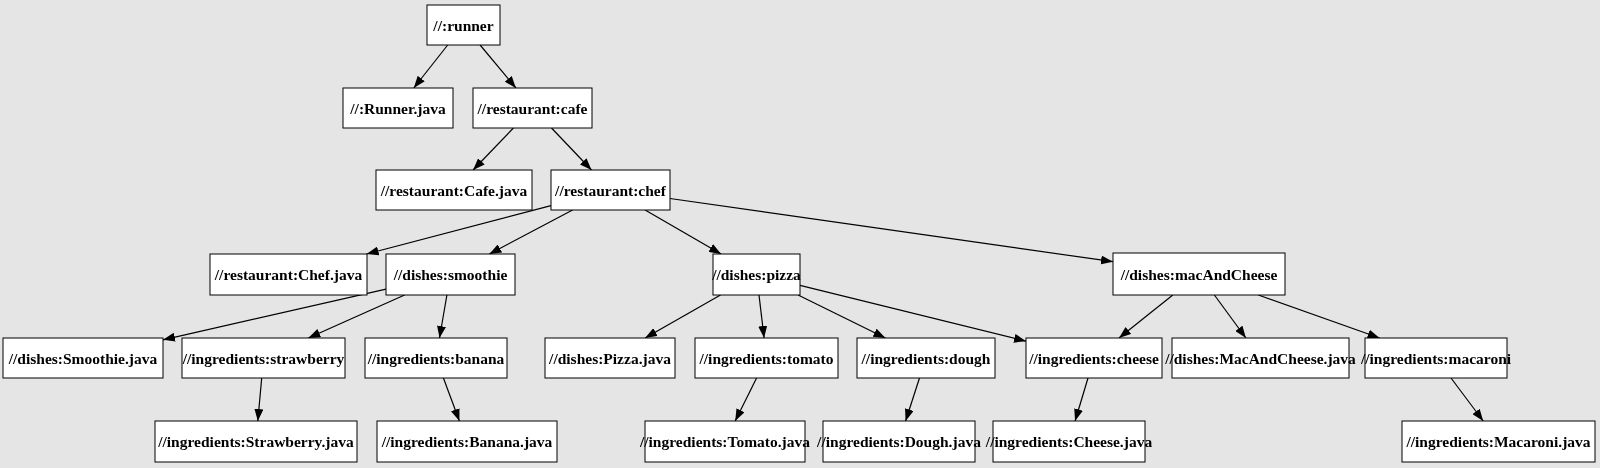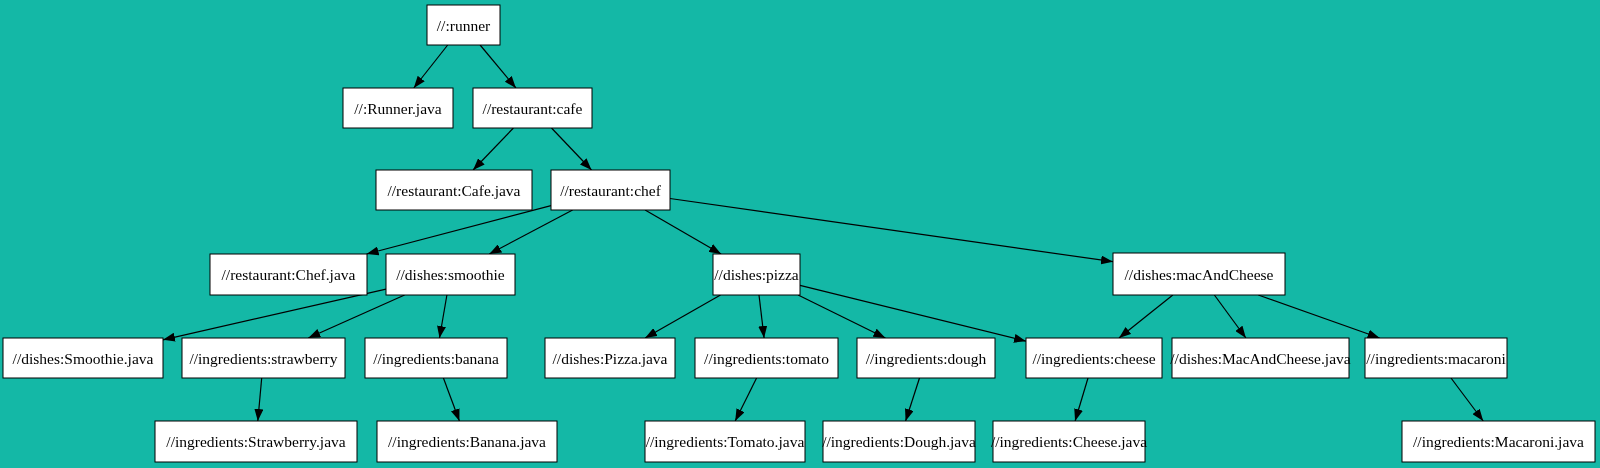--- a/index.html
+++ b/index.html
@@ -5,22 +5,23 @@
   html, body {
     margin: 0;
     padding: 0;
     background: #ffffff;
     font-family: "Liberation Serif", "DejaVu Serif", serif;
   }
   .canvas-wrap {
     position: relative;
     width: 1600px;
     height: 468px;
-    background: #14b8a6;
+    background: #e5e5e5;
     overflow: hidden;
+    font-weight: bold;
   }
   svg text {
     font-family: "Liberation Serif", "DejaVu Serif", serif;
     font-size: 15.5px;
     fill: #000000;
   }
   svg rect.node-box {
     fill: #ffffff;
     stroke: #000000;
     stroke-width: 1;

